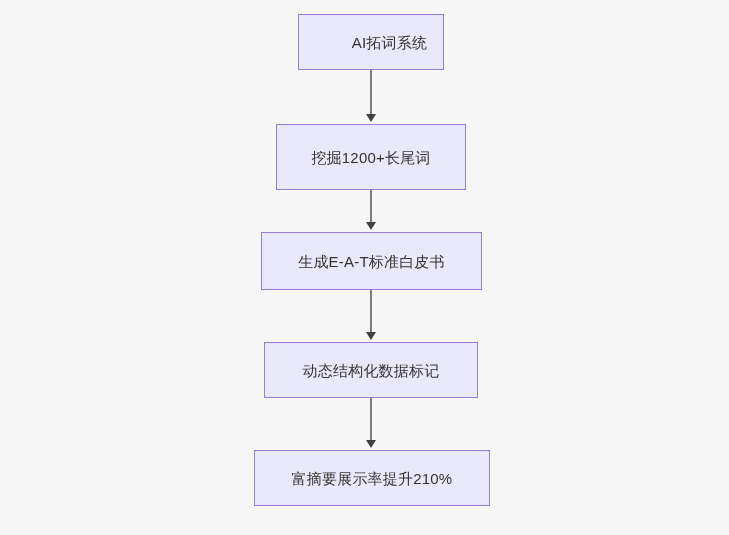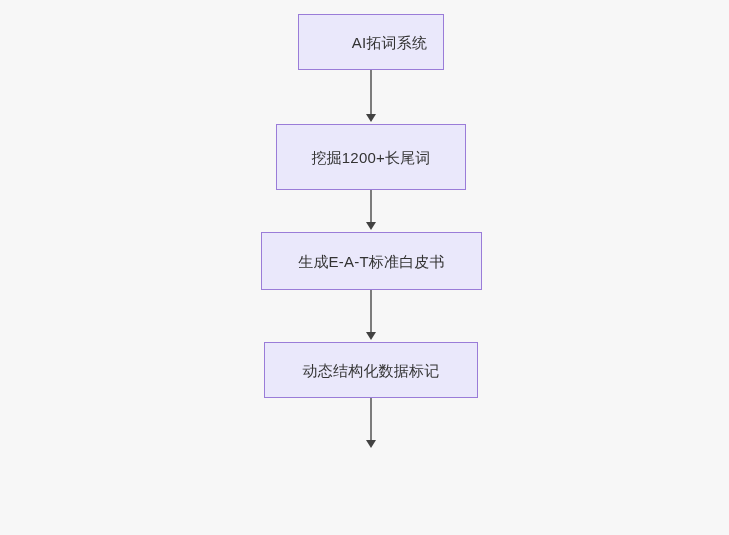--- a/index.html
+++ b/index.html
@@ -75,14 +75,17 @@
   </div>
 
   <div class="node" style="left:261px; top:232px; width:221px; height:58px;">
     <span class="node-label">生成E-A-T标准白皮书</span>
   </div>
 
   <div class="node" style="left:264px; top:342px; width:214px; height:56px;">
     <span class="node-label">动态结构化数据标记</span>
   </div>
 
+  <div class="node" style="left:254px; top:450px; width:236px; height:56px;">
+    <span class="node-label">富摘要展示率提升210%</span>
+  </div>
 
 </div>
 
 </body></html>

